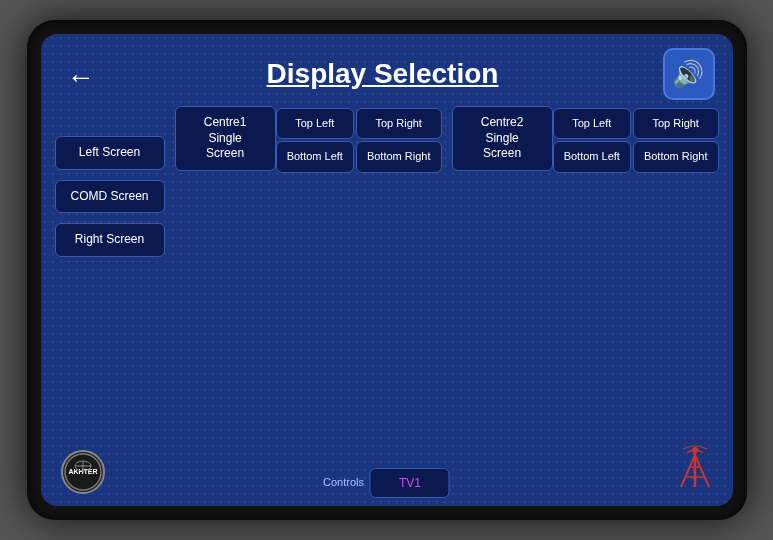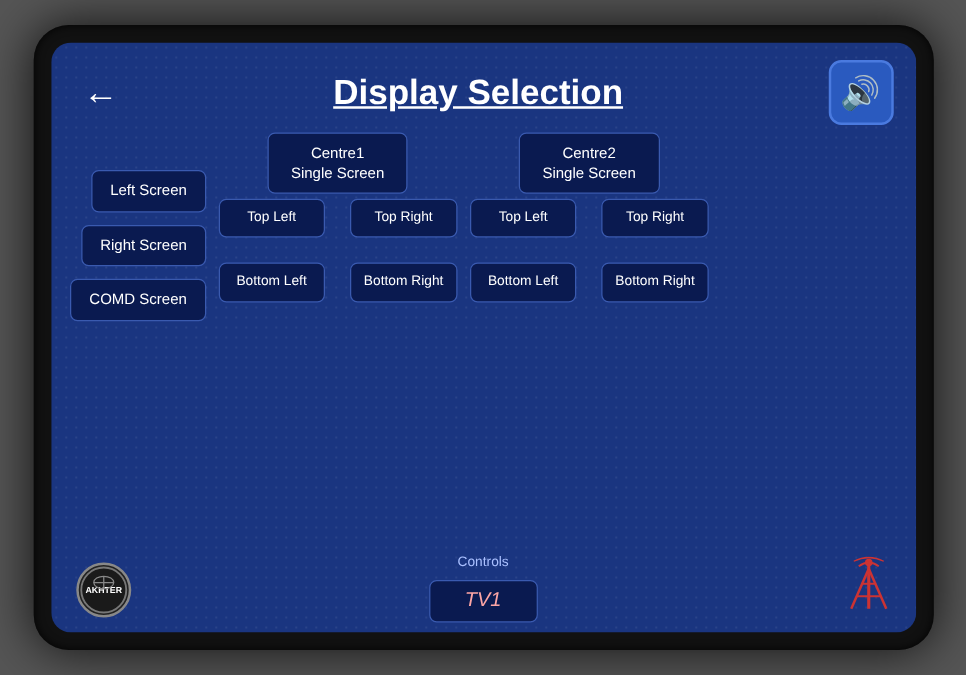--- a/index.html
+++ b/index.html
@@ -85,21 +85,20 @@
       margin-bottom: 10px;
     }
 
     
     .left-col {
       display: flex;
       flex-direction: column;
       gap: 10px;
       padding-top: 30px;
       min-width: 110px;
-      align-items: flex-end;
     }
 
     .screen-btn {
       background: #0a1a50;
       border: 1.5px solid #3a5aaf;
       border-radius: 6px;
       color: white;
       font-size: 12px;
       cursor: pointer;
       text-align: center;
@@ -117,21 +116,21 @@
       cursor: pointer;
       text-align: center;
       padding: 8px 18px;
       line-height: 1.3;
       margin-bottom: 4px;
     }
 
     .quad-grid {
       display: grid;
       grid-template-columns: 1fr 1fr;
-      gap: 20px;
+      gap: 2px;
     }
 
     .quad-btn {
       background: #0a1a50;
       border: 1.5px solid #3a5aaf;
       border-radius: 6px;
       color: white;
       font-size: 11px;
       cursor: pointer;
       text-align: center;
@@ -139,42 +138,40 @@
       line-height: 1.2;
       white-space: nowrap;
     }
 
     .controls-section {
       position: absolute;
       bottom: 8px;
       left: 50%;
       transform: translateX(-50%);
       display: flex;
-      flex-direction: column;
       align-items: center;
       gap: 6px;
     }
 
     .controls-label {
       color: #aac0ff;
       font-size: 11px;
       margin-bottom: 2px;
     }
 
     .tv-btn {
       background: #0a1a50;
       border: 1.5px solid #3a5aaf;
       border-radius: 6px;
-      color: #fca5a5;
-      font-size: 16px;
+      color: #d946ef;
+      font-size: 12px;
       cursor: pointer;
       text-align: center;
       padding: 7px 28px;
       min-width: 80px;
-      font-style: italic;
     }
 
     
     .logo-area {
       position: absolute;
       bottom: 12px;
       left: 20px;
       display: flex;
       align-items: center;
     }
@@ -195,21 +192,21 @@
     .icon-area {
       position: absolute;
       bottom: 10px;
       right: 20px;
       color: #cc3333;
       font-size: 28px;
     }
 
     .section-wrapper {
       display: flex;
-      flex-direction: column;
+      flex-direction: row;
       align-items: center;
     }
 
     .main-content-row {
       display: flex;
       gap: 10px;
       padding: 0 14px;
       width: 100%;
       align-items: flex-start;
     }
@@ -224,22 +221,22 @@
       <button class="back-btn">←</button>
       <div class="title">Display Selection</div>
       <div class="sound-btn">🔊</div>
     </div>
 
 
     <div class="main-content-row">
 
       <div class="left-col">
         <button class="screen-btn">Left Screen</button>
+        <button class="screen-btn">COMD Screen</button>
         <button class="screen-btn">Right Screen</button>
-        <button class="screen-btn">COMD Screen</button>
       </div>
 
       <div class="section-wrapper">
         <button class="single-screen-btn">Centre1<br>Single Screen</button>
         <div class="quad-grid">
           <button class="quad-btn">Top Left</button>
           <button class="quad-btn">Top Right</button>
           <button class="quad-btn">Bottom Left</button>
           <button class="quad-btn">Bottom Right</button>
         </div>

